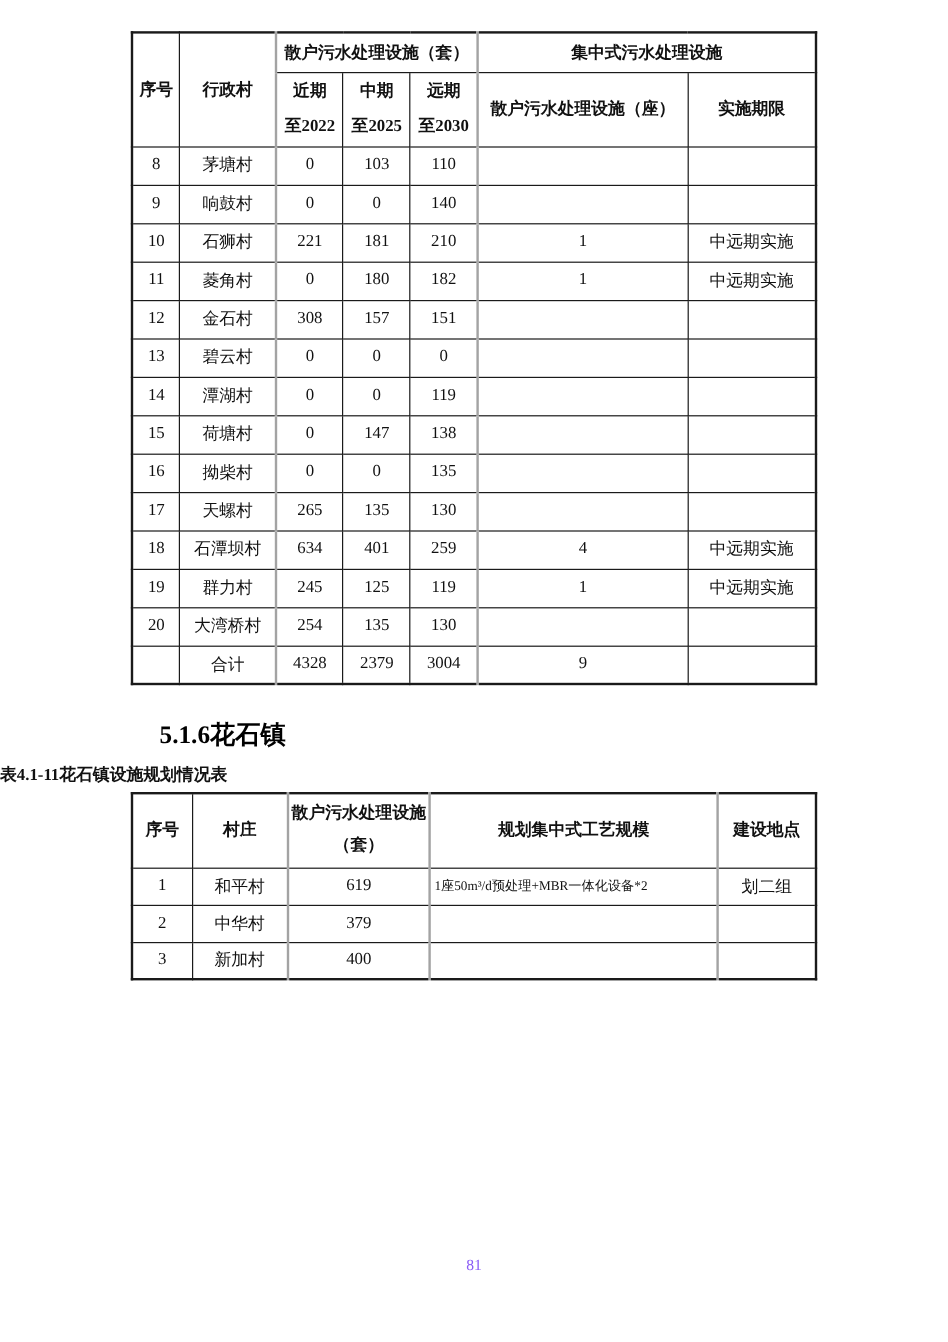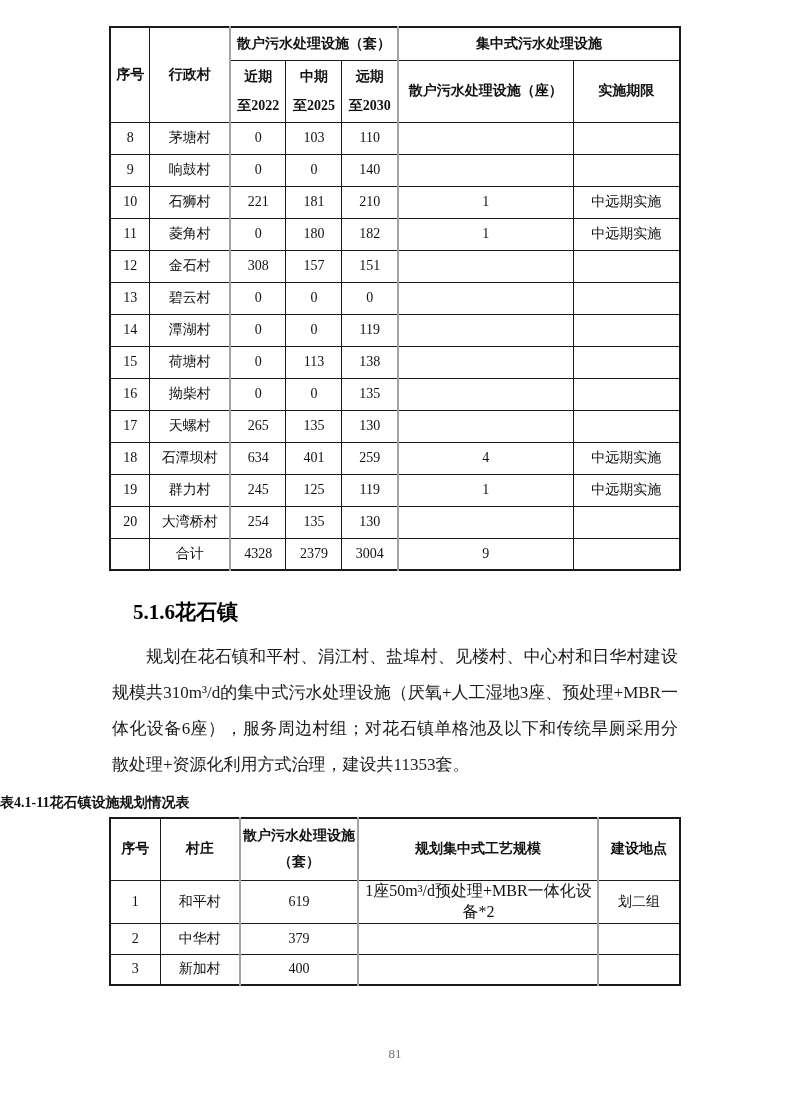--- a/index.html
+++ b/index.html
@@ -61,29 +61,29 @@
   .t2-caption {
     margin-top: 11px;
     text-align: left;
     font-size: 14px;
     font-weight: bold;
   }
   .t2 { width: 570px; margin: 5px auto 0 auto; border: 2px solid #1a1a1a; }
   .t2 thead th { height: 62px; }
   .t2 thead .two-line div { line-height: 26px; }
   .t2 tbody td { height: 31px; }
-  .t2 .proc-cell { text-align: center; padding-left: 3px; font-size: 16px; }
+  .t2 .proc-cell { text-align: left; padding-left: 3px; font-size: 11px; }
   
   .page-number {
     position: absolute;
     top: 1046px; left: 0;
     width: 100%;
     text-align: center;
     font-size: 13px;
-    color: #737373;
+    color: #8b5cf6;
   }
 </style>
 </head>
 <body>
 
 <div class="page">
 
 
   <table class="t1">
     <colgroup>
@@ -180,21 +180,21 @@
         <td class="thickL">0</td>
         <td>0</td>
         <td>119</td>
         <td class="thickL"></td>
         <td></td>
       </tr>
       <tr>
         <td>15</td>
         <td>荷塘村</td>
         <td class="thickL">0</td>
-        <td>113</td>
+        <td>147</td>
         <td>138</td>
         <td class="thickL"></td>
         <td></td>
       </tr>
       <tr>
         <td>16</td>
         <td>拗柴村</td>
         <td class="thickL">0</td>
         <td>0</td>
         <td>135</td>
@@ -243,21 +243,20 @@
         <td class="thickL">4328</td>
         <td>2379</td>
         <td>3004</td>
         <td class="thickL">9</td>
         <td></td>
       </tr>
     </tbody>
   </table>
 
   <div class="sec-heading">5.1.6花石镇</div>
-  <p class="body-par">规划在花石镇和平村、涓江村、盐埠村、见楼村、中心村和日华村建设规模共310m³/d的集中式污水处理设施（厌氧+人工湿地3座、预处理+MBR一体化设备6座），服务周边村组；对花石镇单格池及以下和传统旱厕采用分散处理+资源化利用方式治理，建设共11353套。</p>
 
   <div class="t2-caption">表4.1-11花石镇设施规划情况表</div>
   <table class="t2">
     <colgroup>
       <col style="width:50px">
         <col style="width:80px">
       <col style="width:118px">
         <col style="width:240px">
         <col style="width:82px">
     </colgroup>

